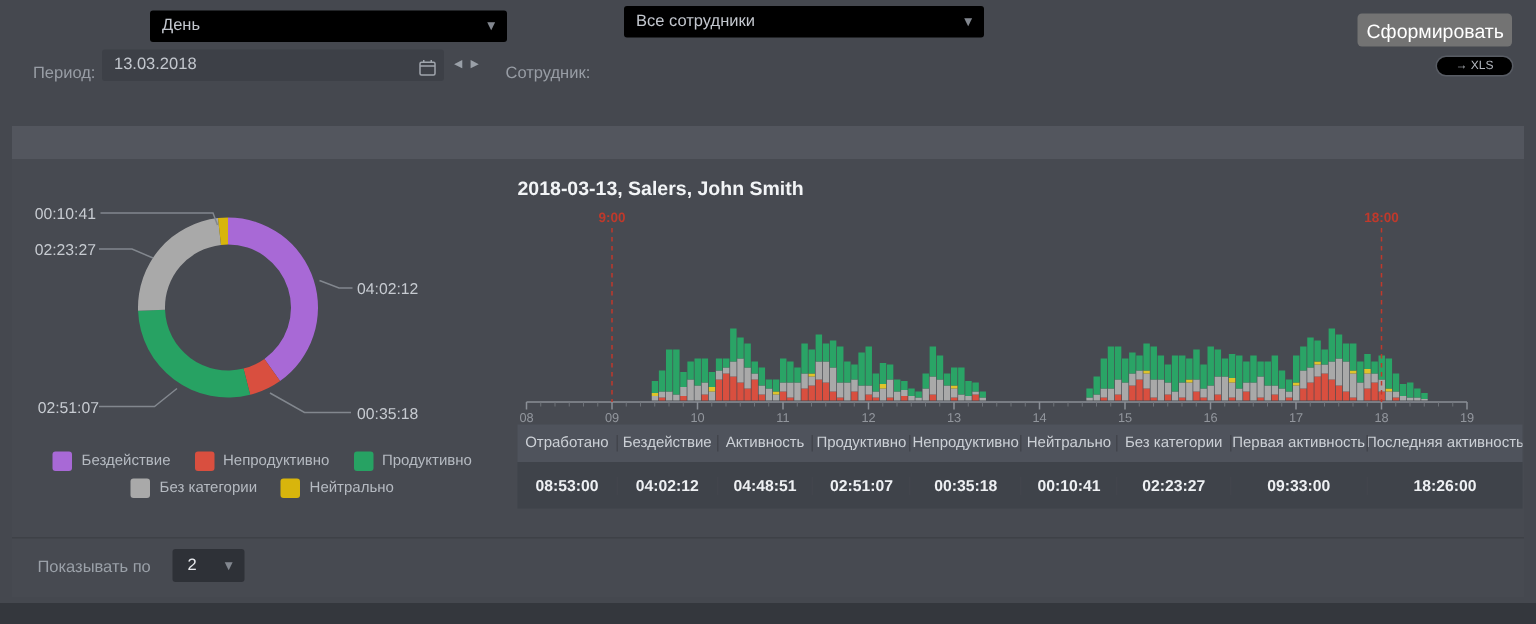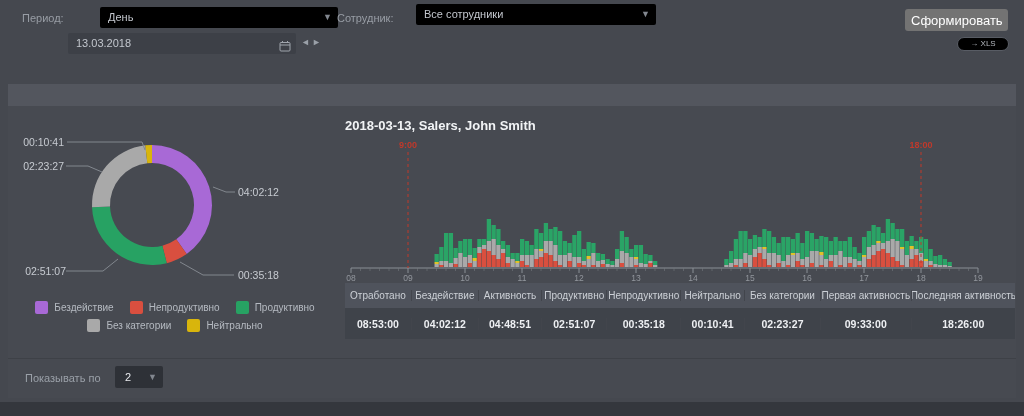--- a/index.html
+++ b/index.html
@@ -1,18 +1,18 @@
 <!DOCTYPE html>
 <html><head>
 <meta charset="utf-8">
 <style>
   html,body{margin:0;padding:0;background:#44474e;}
   *{box-sizing:border-box;font-family:"Liberation Sans","DejaVu Sans",sans-serif;}
   .screen{position:relative;width:1024px;height:416px;background:#45484f;overflow:hidden;}
-  .lbl{position:absolute;font-size:11px;color:#989da5;}
+  .lbl{position:absolute;font-size:11px;color:#989da5;margin-top:31px;}
   .select{position:absolute;height:21px;background:#000000;border-radius:2px;color:#c3c7ce;
           font-size:11px;line-height:21px;padding:0 18px 0 8px;cursor:pointer;margin-left:32px;}
   .select .chev{position:absolute;right:6px;top:0;color:#82878f;font-size:9px;line-height:21px;}
   .datebox{position:absolute;left:68px;top:33px;width:228px;height:21px;background:#3d4047;
            border-radius:2px;color:#c3c7ce;font-size:11px;line-height:21px;padding:0 22px 0 8px;}
   .cal{position:absolute;right:5px;top:5px;}
   .nav-arrows{position:absolute;left:301px;top:37px;font-size:9px;color:#9aa0a8;letter-spacing:2px;cursor:pointer;}
   .gen-btn{position:absolute;left:905px;top:9px;width:103px;height:22px;background:#737373;border:none;
            border-radius:3px;color:#fff;font-size:13px;cursor:pointer;}
   .xls-btn{position:absolute;left:957px;top:37px;width:52px;height:14px;background:#000000;

